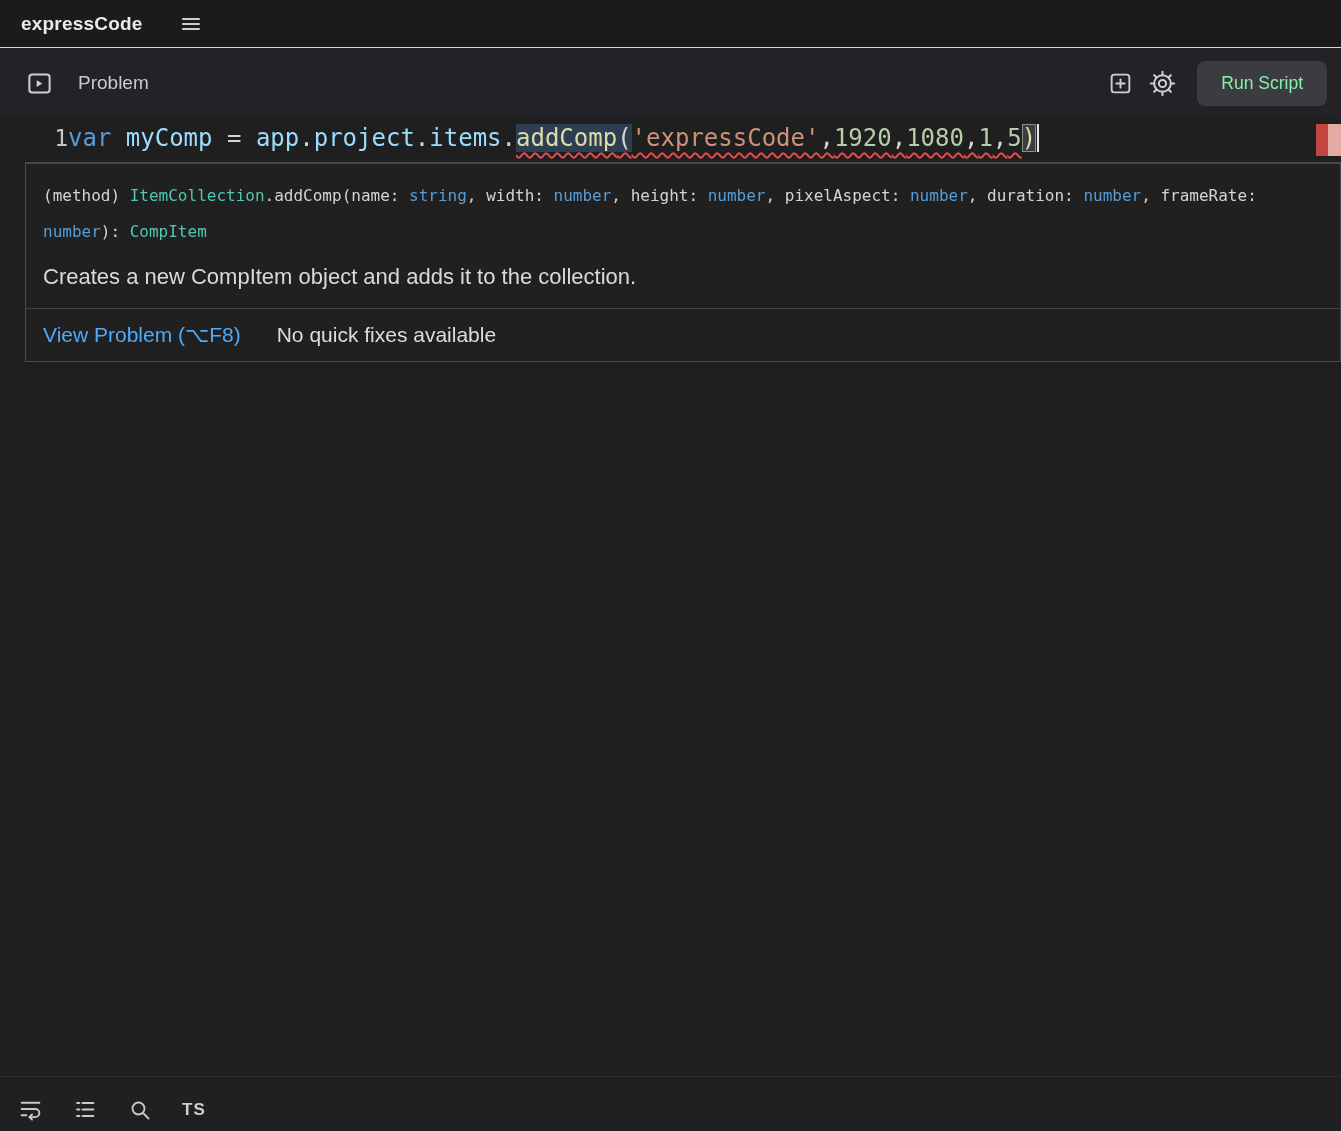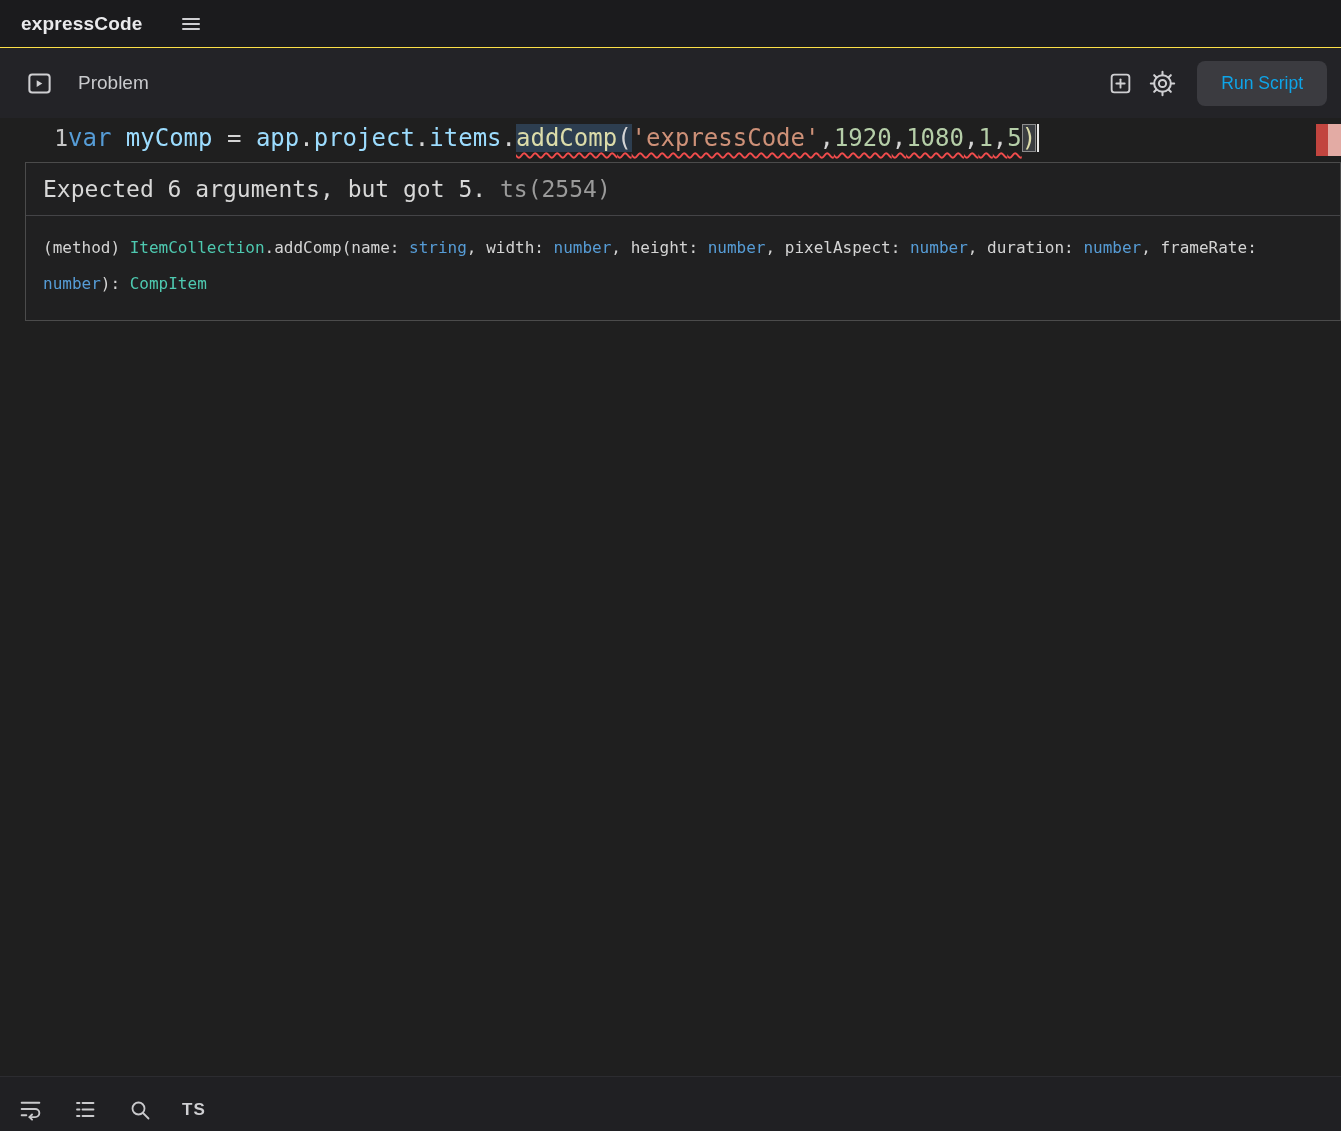--- a/index.html
+++ b/index.html
@@ -12,21 +12,21 @@
   .app-title { color:#eaeaec; font-size:19px; font-weight:700; letter-spacing:.2px; }
   .menu-btn { margin-left:38px; display:flex; align-items:center; cursor:pointer; }
 
   
   .toolbar { height:70px; background:#232327; display:flex; align-items:center;
              padding:0 14px 0 18px; }
   .icon-btn { width:42px; height:42px; display:flex; align-items:center; justify-content:center;
               border-radius:6px; cursor:pointer; }
   .tab-label { margin-left:18px; color:#c9cacd; font-size:19px; }
   .toolbar .spacer { flex:1; }
-  .run-btn { background:#3b3b40; color:#0ea5e9; font-size:17.5px; border:none;
+  .run-btn { background:#3b3b40; color:#86efac; font-size:17.5px; border:none;
              border-radius:8px; padding:12px 24px; margin-left:14px; cursor:pointer;
              font-family:"Liberation Sans", sans-serif; }
 
   
   .editor { position:relative; background:#1f1f1f; height:958px; }
   .code-row { display:flex; align-items:center; height:34px; padding-top:6px;
               font-family:"DejaVu Sans Mono", monospace; font-size:24px; white-space:pre; }
   .gutter { width:68px; text-align:right; color:#c6c6c6; font-size:23px; flex:none; }
   .code-content { }
   .tok-kw   { color:#569cd6; }
@@ -118,26 +118,27 @@
     <span class="gutter">1</span>
     <span class="code-content"><span class="tok-kw">var</span><span class="tok-plain"> </span><span class="tok-var">myComp</span><span class="tok-plain"> = </span><span class="tok-var">app</span><span class="tok-plain">.</span><span class="tok-var">project</span><span class="tok-plain">.</span><span class="tok-var">items</span><span class="tok-plain">.</span><span class="tok-fn tok-hl tok-sq">addComp</span><span class="tok-plain tok-hl tok-sq">(</span><span class="tok-str tok-sq">'expressCode'</span><span class="tok-plain tok-sq">,</span><span class="tok-num tok-sq">1920</span><span class="tok-plain tok-sq">,</span><span class="tok-num tok-sq">1080</span><span class="tok-plain tok-sq">,</span><span class="tok-num tok-sq">1</span><span class="tok-plain tok-sq">,</span><span class="tok-num tok-sq">5</span><span class="tok-fn tok-box">)</span></span><span class="caret"></span>
   </div>
 
   <div class="overview-marker">
     <span class="m1"></span>
     <span class="m2"></span>
   </div>
 
   <div class="hover-popup">
-    <div class="hp-diag">
-      <span>Expected 6 arguments, but got 5.</span>
-      <span class="code-ref"> </span><span class="code-ref">ts(2554)</span>
-    </div>
     <div class="hp-body">
       <div class="hp-sig"><span class="tok-plain">(method) </span><span class="tok-type">ItemCollection</span><span class="tok-plain">.addComp(name: </span><span class="tok-kw">string</span><span class="tok-plain">, width: </span><span class="tok-kw">number</span><span class="tok-plain">, height: </span><span class="tok-kw">number</span><span class="tok-plain">, pixelAspect: </span><span class="tok-kw">number</span><span class="tok-plain">, duration: </span><span class="tok-kw">number</span><span class="tok-plain">, frameRate: </span><span class="tok-kw">number</span><span class="tok-plain">): </span><span class="tok-type">CompItem</span></div>
+      <div class="hp-desc">Creates a new CompItem object and adds it to the collection.</div>
+    </div>
+    <div class="hp-footer">
+      <span class="view-problem">View Problem (⌥F8)</span>
+      <span class="no-fix">No quick fixes available</span>
     </div>
   </div>
 
 </div>
 
 <div class="statusbar">
   <span class="sb-icon">
     <svg width="25" height="25" viewBox="0 0 24 24" fill="none" stroke="#c9c9cc" stroke-width="1.8" stroke-linecap="round" stroke-linejoin="round">
       <path d="M3.5 5.5h17"></path>
       <path d="M3.5 11.5h13c2.2 0 4 1.7 4 3.9s-1.8 3.9-4 3.9h-5.5"></path>

